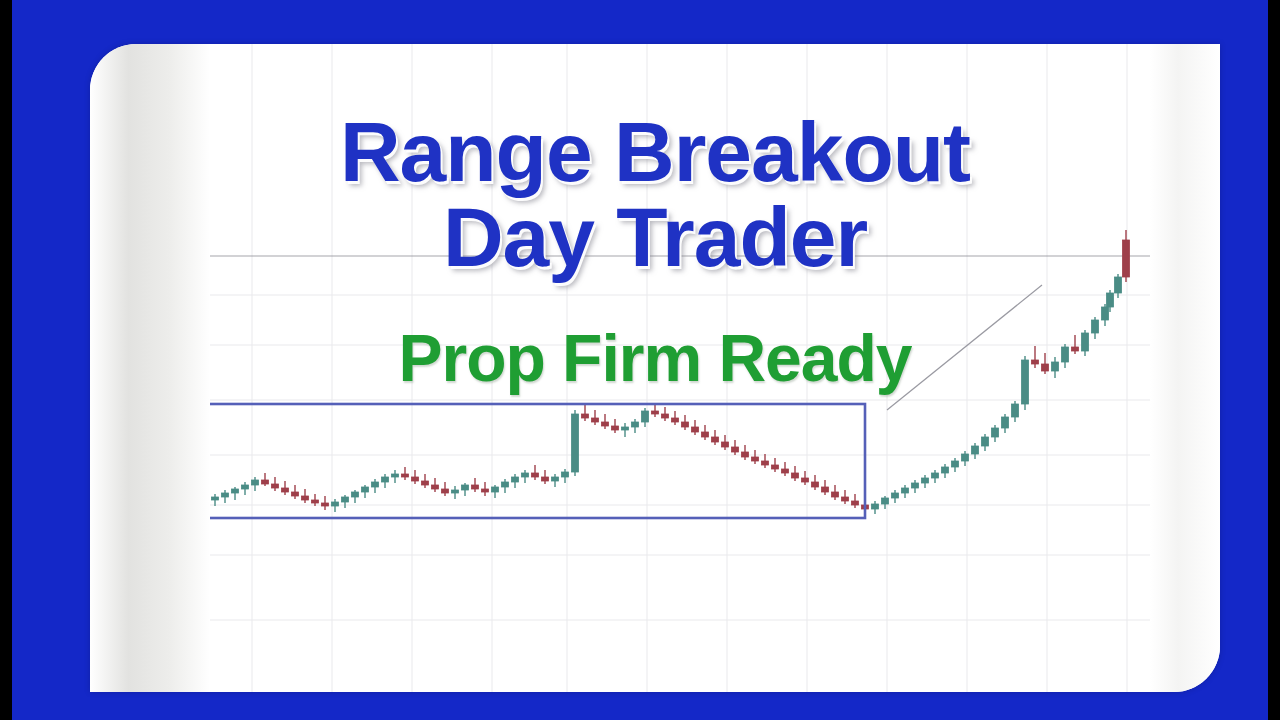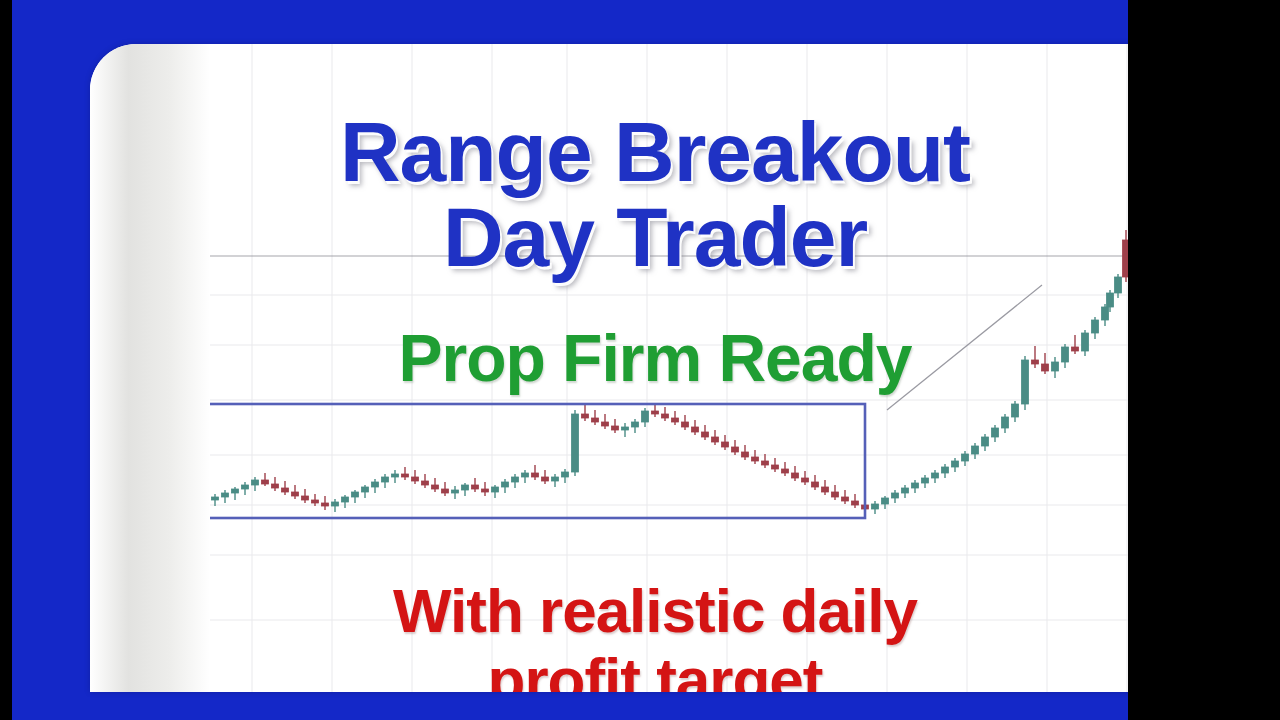--- a/index.html
+++ b/index.html
@@ -9,21 +9,21 @@
   }
   body {
     width: 1280px;
     height: 720px;
     overflow: hidden;
     font-family: "Liberation Sans", sans-serif;
   }
 
   #thumbnail {
     position: relative;
-    width: 1128px;
+    width: 1280px;
     height: 720px;
     background: #000000;
     overflow: hidden;
   }
 
   
   #blue-frame {
     position: absolute;
     left: 12px;
     top: 0px;
@@ -362,18 +362,16 @@
       </svg>
 
       <div id="left-shade"></div>
       <div id="right-shade"></div>
 
       <div class="headline" id="title-line1">Range Breakout</div>
       <div class="headline" id="title-line2">Day Trader</div>
 
       <div class="headline" id="subtitle-green">Prop Firm Ready</div>
 
-      <div class="headline" id="tagline-line1">With realistic daily</div>
-      <div class="headline" id="tagline-line2">profit target</div>
 
     </div>
   </div>
 </div>
 
 </body></html>

